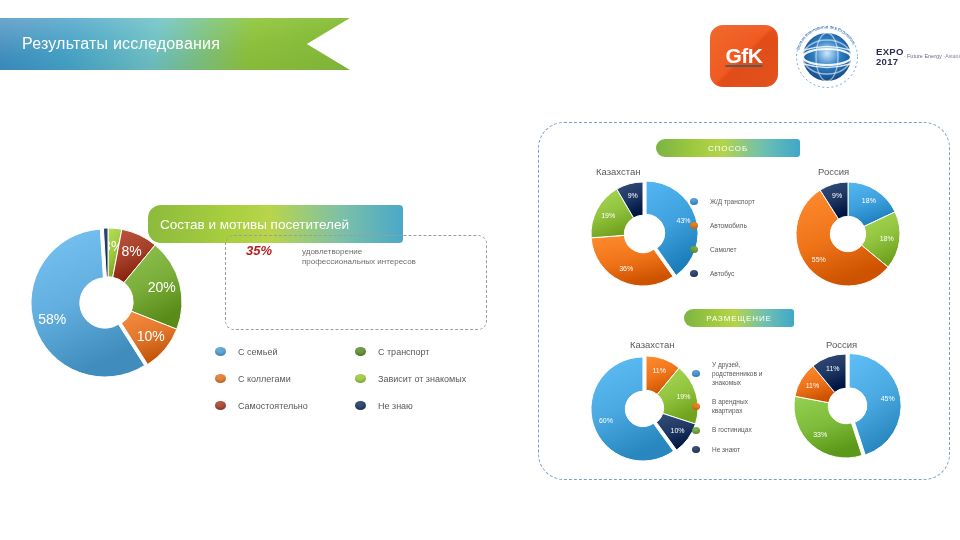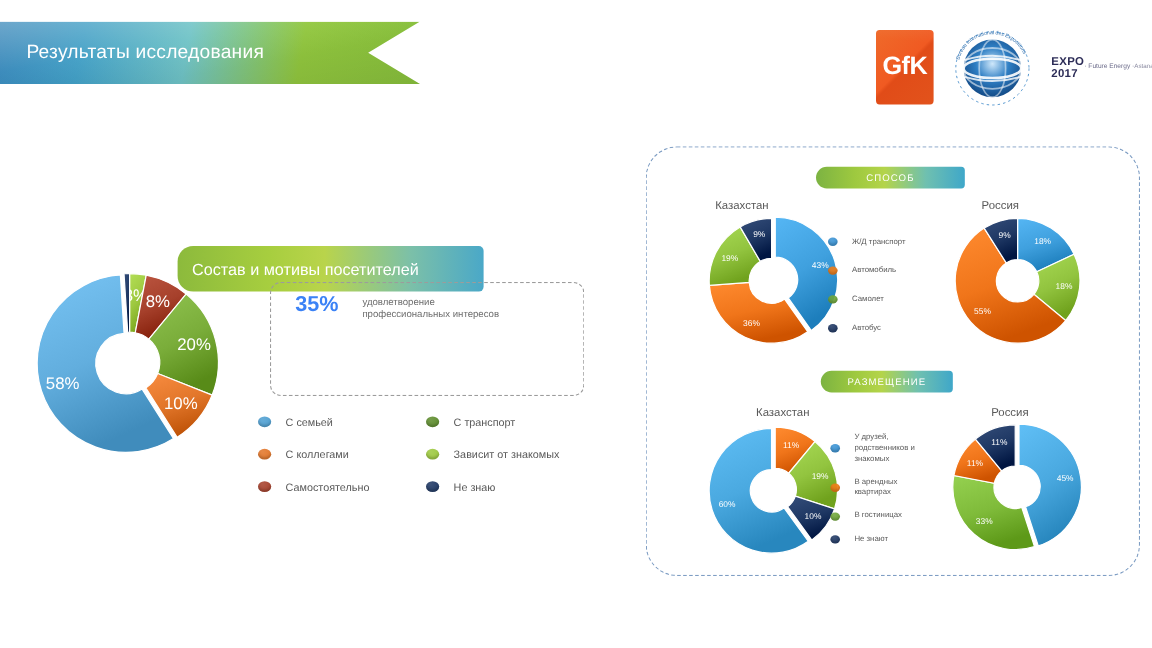--- a/index.html
+++ b/index.html
@@ -50,26 +50,27 @@
   #logo-strip {
     position: absolute;
     right: 6px;
     top: 14px;
     height: 84px;
     display: flex;
     align-items: center;
     gap: 12px;
   }
   #gfk-logo {
-    width: 48px; height: 62px;
+    width: 68px; height: 62px;
     background: linear-gradient(135deg, #ef6a2a 0%, #f05a22 48%, #e14c18 52%, #e2531c 100%);
-    border-radius: 3px;
+    border-radius: 13px;
     display: flex; align-items: center; justify-content: center;
     position: relative;
     overflow: hidden;
+    text-decoration: underline;
   }
   #gfk-logo::before {
     content: "";
     position: absolute;
     left: -10%; top: -60%;
     width: 140%; height: 120%;
     background: linear-gradient(200deg, rgba(255,255,255,0.22), rgba(255,255,255,0) 60%);
     transform: rotate(-14deg);
   }
   #gfk-wordmark {
@@ -119,21 +120,21 @@
   }
   #motives-heading {
     text-align: center;
     font-size: 9.5px;
     color: #6d6d6d;
     padding-top: 8px;
     line-height: 1.35;
     white-space: pre-line;
   }
   .motive-row { display: flex; align-items: flex-start; padding-left: 20px; margin-top: 7px; }
-  .motive-pct { font-size: 18px; font-weight: bold; color: #3b82f6; width: 56px; flex: 0 0 56px; }
+  .motive-pct { font-size: 13px; font-weight: bold; color: #b91c1c; width: 56px; flex: 0 0 56px; font-style: italic; }
   .motive-label { font-size: 8px; color: #6d6d6d; line-height: 1.25; padding-top: 4px; white-space: pre-line; }
 
   #main-legend {
     position: absolute;
     left: 215px;
     top: 338px;
     width: 300px;
     display: grid;
     grid-template-columns: 140px 160px;
     grid-auto-rows: 27px;
@@ -163,21 +164,21 @@
     position: absolute;
     height: 18px;
     border-radius: 9px 3px 3px 9px;
     background: linear-gradient(90deg, #7cb342 0%, #9ec93f 26%, #b4d44a 46%, #6fc0b0 74%, #3fa7c9 100%);
     display: flex; align-items: center; justify-content: center;
     overflow: hidden;
   }
   .section-banner-text {
     color: #ffffff; font-size: 8px; letter-spacing: 0.9px; white-space: nowrap;
   }
-  #banner-sposob { left: 656px; top: 139px; width: 124px; margin-left: 24px; }
+  #banner-sposob { left: 656px; top: 139px; width: 144px; }
   #banner-razmeshenie { left: 684px; top: 309px; width: 110px; }
 
   .country-label {
     position: absolute;
     font-size: 9.5px;
     color: #595959;
     white-space: nowrap;
   }
   #lbl-kz-sposob { left: 596px; top: 166px; }
   #lbl-ru-sposob { left: 818px; top: 166px; }

